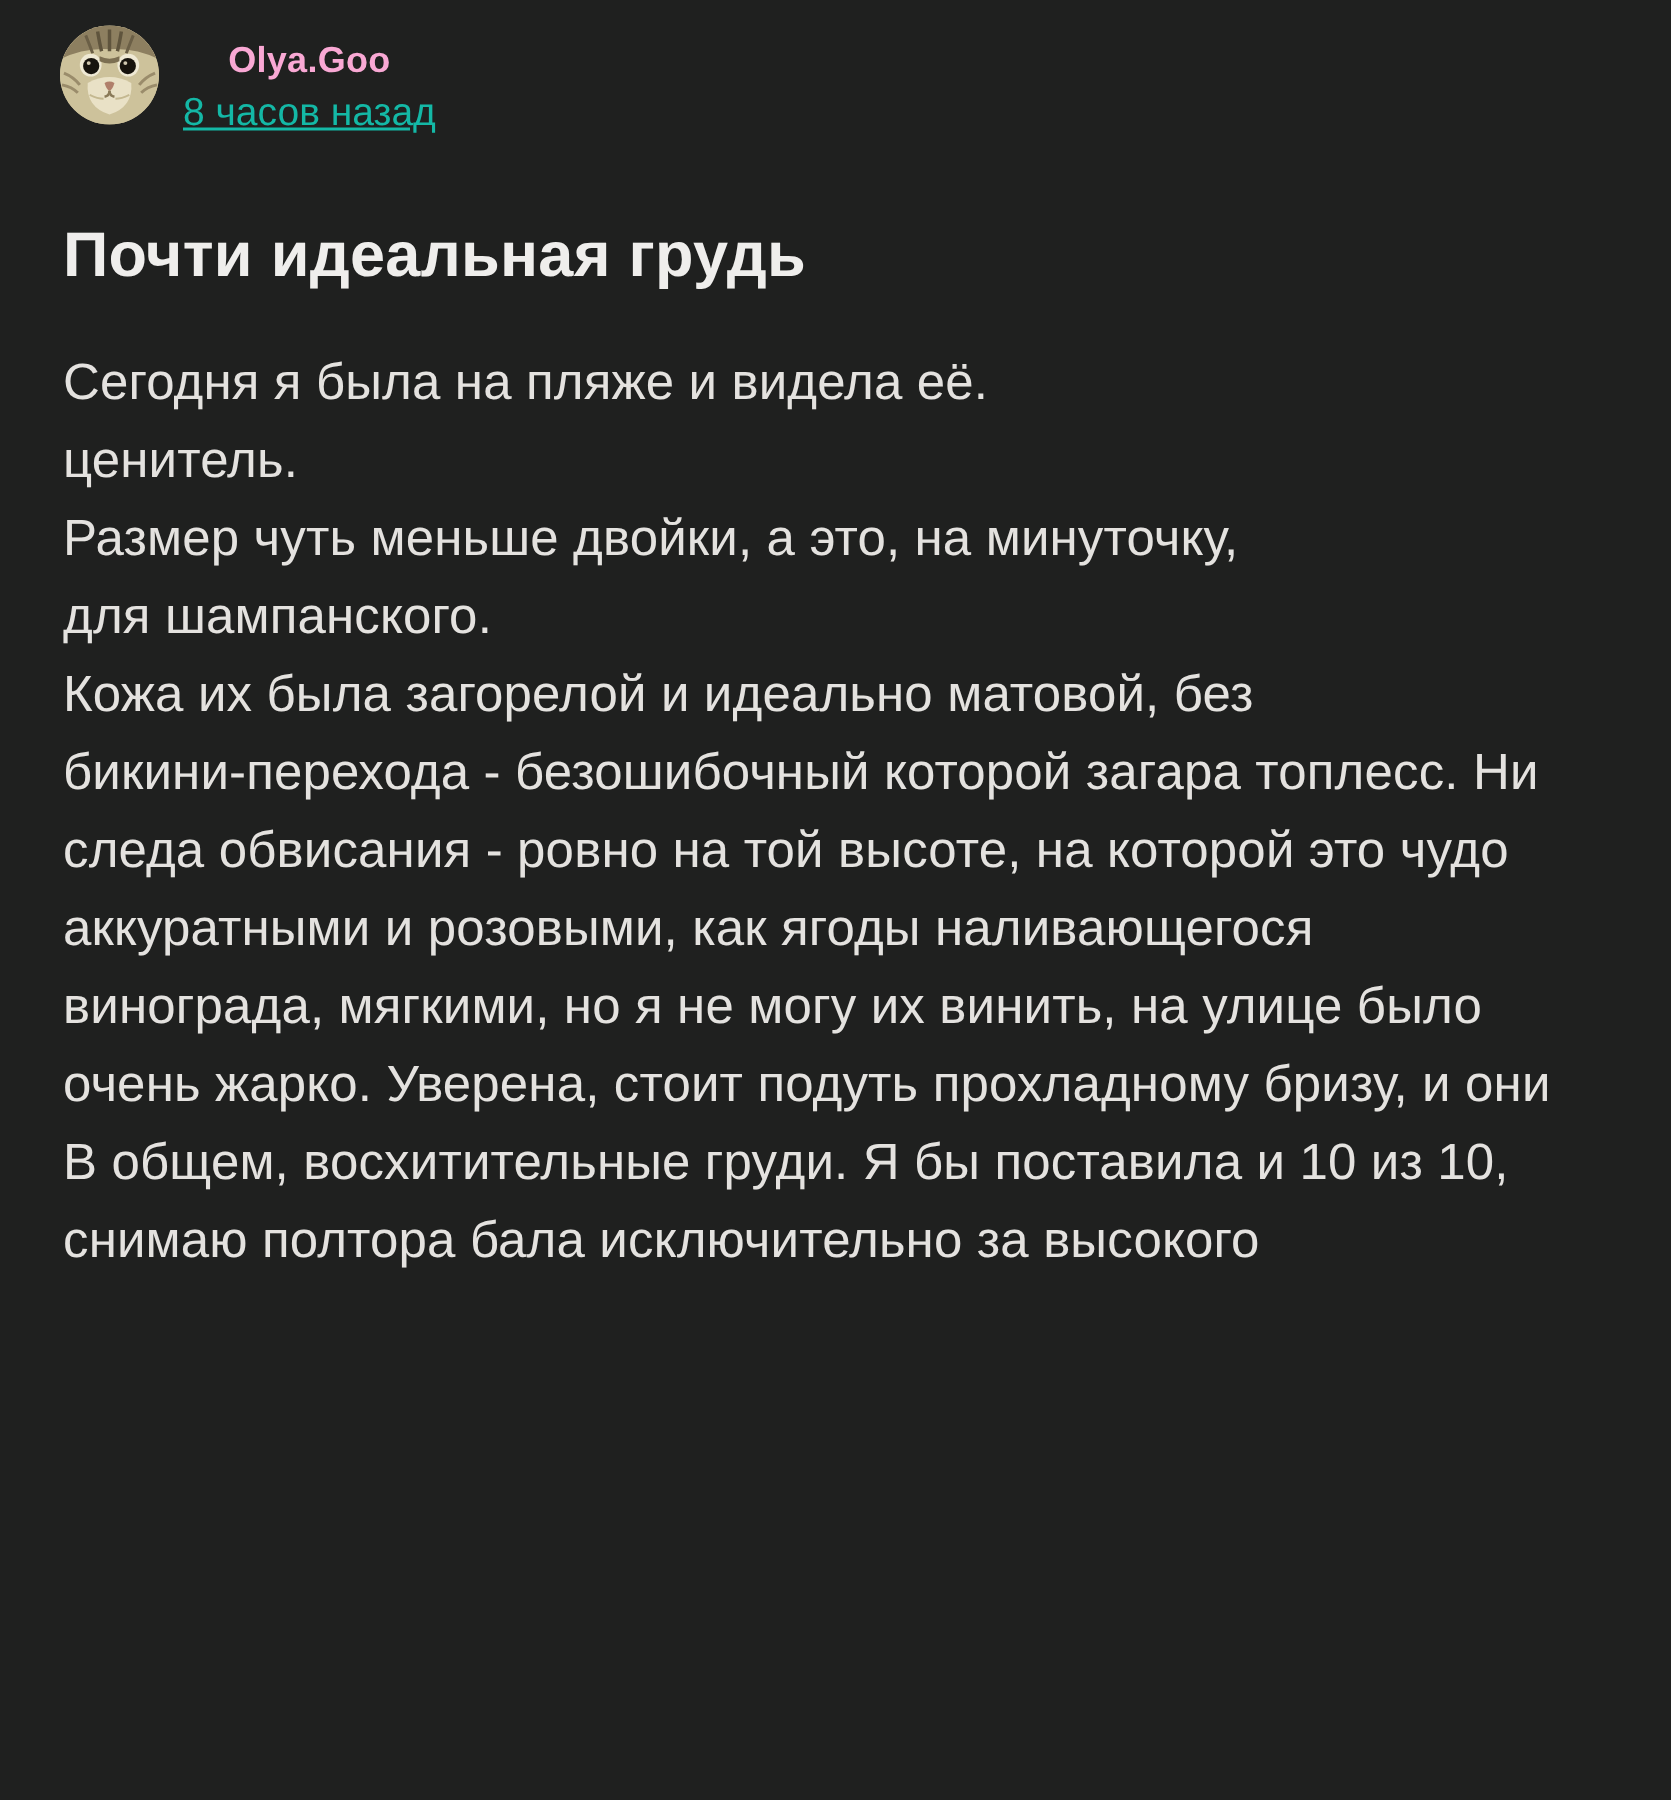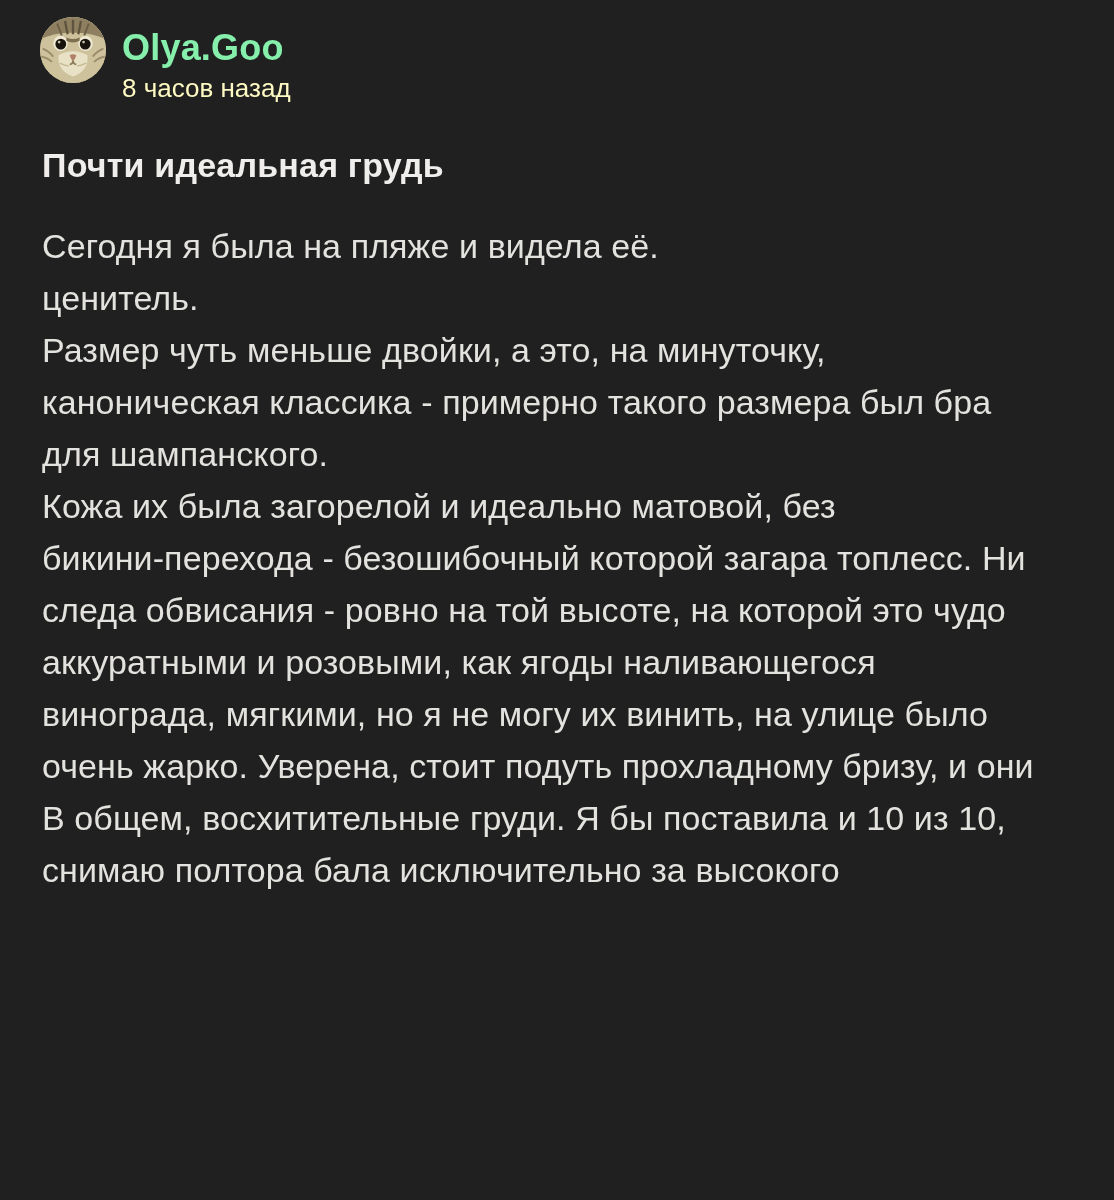--- a/index.html
+++ b/index.html
@@ -33,38 +33,40 @@
     cursor: pointer;
   }
   .avatar svg { display: block; width: 100%; height: 100%; }
   .header-meta {
     display: flex;
     flex-direction: column;
     justify-content: flex-start;
     padding-top: 11px;
   }
   .username {
-    color: #86efac;
-    font-size: 36px;
+    color: #f9a8d4;
+    font-size: 24px;
     font-weight: 700;
     line-height: 1.1;
     letter-spacing: 0.2px;
     cursor: pointer;
+    text-align: center;
   }
   .timestamp {
-    color: #fef9c3;
+    color: #14b8a6;
     font-size: 26px;
     font-weight: 400;
     line-height: 1.15;
     margin-top: 6px;
+    text-decoration: underline;
   }
   .post-title {
     margin: 60px 0 0 2px;
     color: #efeeec;
-    font-size: 34px;
+    font-size: 42px;
     font-weight: 700;
     letter-spacing: 0.2px;
     line-height: 1.2;
   }
   .post-body {
     margin: 34px 0 0 2px;
     color: #e4e2df;
     font-size: 34px;
     font-weight: 400;
     letter-spacing: 0.1px;
@@ -126,21 +128,20 @@
       <div class="timestamp">8 часов назад</div>
     </div>
   </div>
 
   <h1 class="post-title">Почти идеальная грудь</h1>
 
   <div class="post-body">
       <div class="body-line">Сегодня я была на пляже и видела её.</div>
       <div class="body-line">ценитель.</div>
       <div class="body-line">Размер чуть меньше двойки, а это, на минуточку,</div>
-      <div class="body-line">каноническая классика - примерно такого размера был бра</div>
       <div class="body-line">для шампанского.</div>
       <div class="body-line">Кожа их была загорелой и идеально матовой, без</div>
       <div class="body-line">бикини-перехода - безошибочный которой загара топлесс. Ни</div>
       <div class="body-line">следа обвисания - ровно на той высоте, на которой это чудо</div>
       <div class="body-line">аккуратными и розовыми, как ягоды наливающегося</div>
       <div class="body-line">винограда, мягкими, но я не могу их винить, на улице было</div>
       <div class="body-line">очень жарко. Уверена, стоит подуть прохладному бризу, и они</div>
       <div class="body-line">В общем, восхитительные груди. Я бы поставила и 10 из 10,</div>
       <div class="body-line">снимаю полтора бала исключительно за высокого</div>
     </div>

